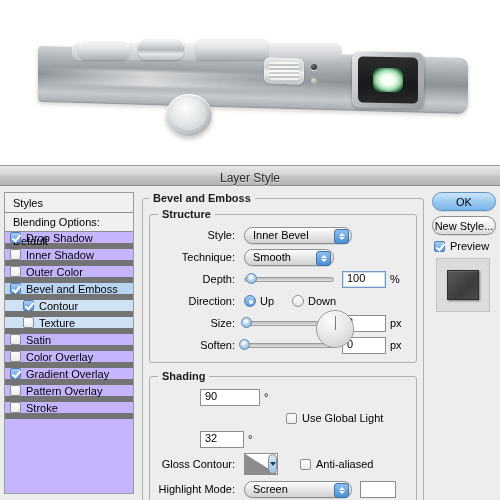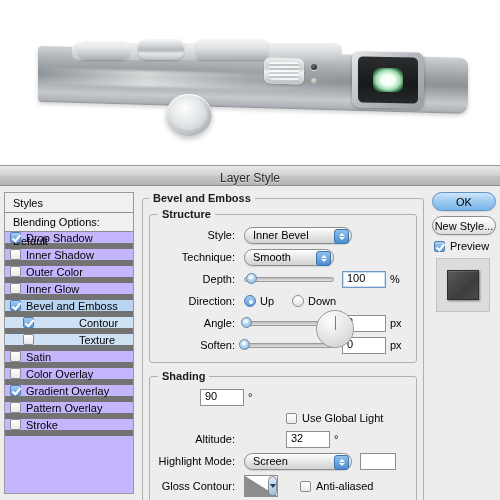--- a/index.html
+++ b/index.html
@@ -150,21 +150,21 @@
     background:#f0f0f0; border-bottom:1px solid #8d8d8d;
     font-size:11px;
   }
   .style-row {
     height:17px; display:flex; align-items:flex-start;
     padding-left:5px; border-bottom:6px solid #737373;
     font-size:11px; white-space:nowrap;
   }
   .style-row.sel { background:#b9d4f0; }
   .style-row.sub { padding-left:18px; }
-  .style-row.sub.sel { background:#cfe1f4;gap:40px; }
+  .style-row.sub.sel { background:#cfe1f4; }
 
   
   .cb {
     width:11px; height:11px; flex:0 0 11px;
     border:1px solid #8d8d8d; border-radius:2px;
     background:linear-gradient(to bottom,#fff,#eaeaea);
     margin-right:5px; position:relative;
   }
   .cb.on {
     background:linear-gradient(to bottom,#a9cdf0,#5d9ad8);
@@ -339,24 +339,20 @@
         <span>Drop Shadow</span>
       </div>
       <div class="style-row">
         <span class="cb"></span>
         <span>Inner Shadow</span>
       </div>
       <div class="style-row">
         <span class="cb"></span>
         <span>Outer Color</span>
       </div>
-      <div class="style-row">
-        <span class="cb"></span>
-        <span>Inner Glow</span>
-      </div>
       <div class="style-row sel">
         <span class="cb on"></span>
         <span>Bevel and Emboss</span>
       </div>
       <div class="style-row sub sel">
         <span class="cb on"></span>
         <span>Contour</span>
       </div>
       <div class="style-row sub sel">
         <span class="cb"></span>
@@ -427,21 +423,21 @@
 
           <div class="row">
             <span class="lbl">Direction:</span>
             <span class="radio on"></span>
             <span style="margin-right:18px">Up</span>
             <span class="radio"></span>
             <span>Down</span>
           </div>
 
           <div class="row">
-            <span class="lbl">Angle:</span>
+            <span class="lbl">Size:</span>
             <div class="slider" style="width:90px">
               <div class="track"></div>
               <div class="thumb" id="thumb-size" style="left: calc(2% - 5px);"></div>
             </div>
             <div class="num" style="width:44px;margin-left:8px">
               <span>2</span>
             </div>
             <span class="unit">px</span>
           </div>
 
@@ -456,70 +452,69 @@
             </div>
             <span class="unit">px</span>
           </div>
         </fieldset>
 
         <fieldset class="grp" style="margin-bottom:0">
           <legend>Shading</legend>
 
           <div class="row">
             <span style="width:42px;flex:0 0 42px"></span>
-            <div class="num" style="width:44px">
+            <div class="num" style="width:60px">
               <span>90</span>
             </div>
             <span class="unit">°</span>
           </div>
 
           <div class="row" style="height:18px">
             <span class="lbl"></span>
             <span style="width:42px;flex:0 0 42px"></span>
             <span class="cb"></span>
             <span>Use Global Light</span>
           </div>
 
           <div class="row">
-            <span class="lbl">Altitude:</span>
             <span style="width:42px;flex:0 0 42px"></span>
             <div class="num" style="width:44px">
               <span>32</span>
             </div>
             <span class="unit">°</span>
           </div>
 
           <div class="angle-dial" style="position:absolute;left:182px;top:118px">
             <div class="hand" style="transform: rotate(0deg);"></div>
+          </div>
+
+          <div class="row" style="height:26px">
+            <span class="lbl">Gloss Contour:</span>
+            <div class="gloss-contour">
+              <div class="fill"></div>
+              <div class="btn">
+                  <i></i>
+                </div>
+            </div>
+            <span class="cb" style="margin-left:22px"></span>
+            <span>Anti-aliased</span>
           </div>
 
           <div class="row">
             <span class="lbl">Highlight Mode:</span>
             <div class="popup" style="width:108px">
               <span>Screen</span>
               <span class="arrows">
                   <i class="up"></i>
                   <i class="dn"></i>
                 </span>
             </div>
             <div class="swatch" style="margin-left: 8px; background: rgb(255, 255, 255);"></div>
           </div>
 
-          <div class="row" style="height:26px">
-            <span class="lbl">Gloss Contour:</span>
-            <div class="gloss-contour">
-              <div class="fill"></div>
-              <div class="btn">
-                  <i></i>
-                </div>
-            </div>
-            <span class="cb" style="margin-left:22px"></span>
-            <span>Anti-aliased</span>
-          </div>
-
         </fieldset>
       </fieldset>
     </div>
 
     <div id="buttons-col">
       <div class="btn primary">OK</div>
       <div class="btn">New Style...</div>
       <div class="preview-row">
         <span class="cb on"></span>
         <span>Preview</span>

